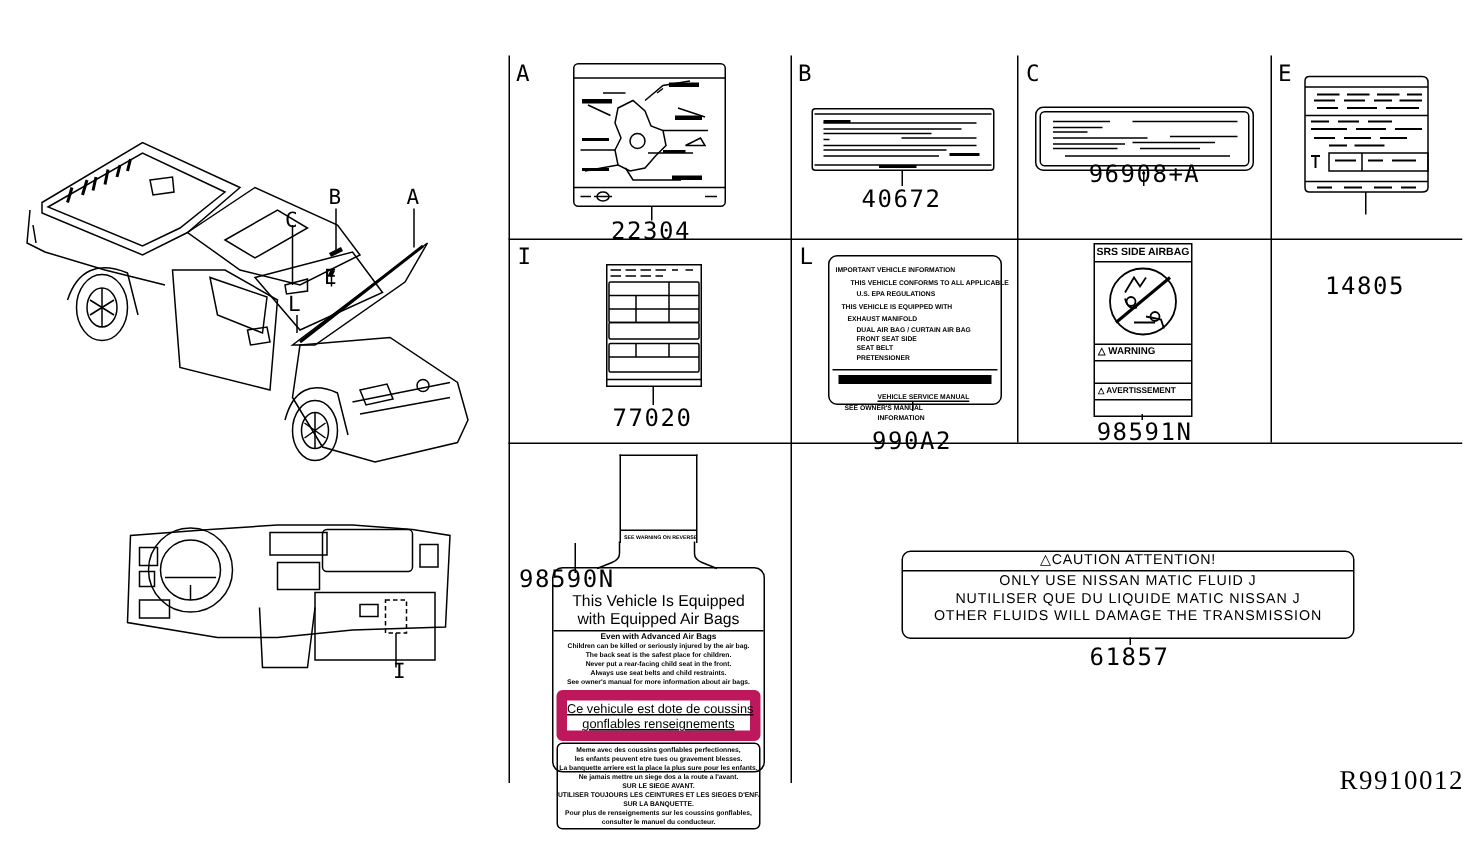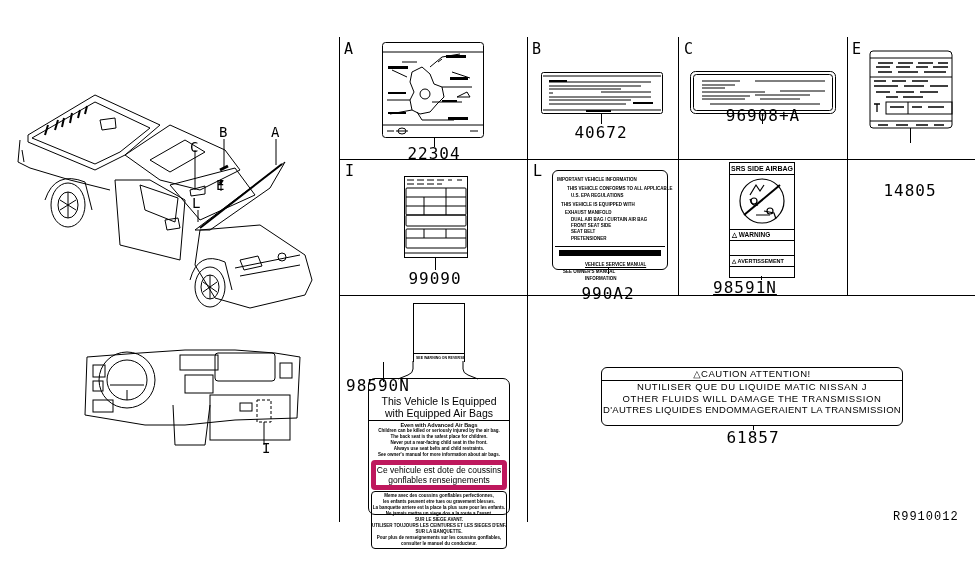--- a/index.html
+++ b/index.html
@@ -3,21 +3,21 @@
 <meta charset="utf-8">
 <style>
   html,body{margin:0;padding:0;background:#fff;}
   body{width:975px;height:566px;position:relative;overflow:hidden;font-family:"DejaVu Sans Mono","Liberation Mono",monospace;color:#000;}
   .abs{position:absolute;}
   .vline{position:absolute;width:1px;background:#000;}
   .hline{position:absolute;height:1px;background:#000;}
   .cell-letter{position:absolute;font-size:15px;font-family:"DejaVu Sans Mono",monospace;line-height:1;}
   .part-no{position:absolute;font-size:16px;letter-spacing:1px;line-height:1;font-family:"DejaVu Sans Mono",monospace;text-align:center;}
   .leader{position:absolute;width:1px;background:#000;}
-  .ref-code{position:absolute;font-size:12px;letter-spacing:1px;font-family:Liberation Mono, monospace;}
+  .ref-code{position:absolute;font-size:18px;letter-spacing:1px;font-family:Liberation Serif, serif;}
   svg{position:absolute;overflow:visible;}
   .c99053{position:absolute;left:601px;top:367px;width:300px;height:57px;border:1.5px solid #000;border-radius:6px;font-family:"Liberation Sans",sans-serif;font-size:9.5px;text-align:center;line-height:11.5px;}
   .c99053 .hdr{border-bottom:1px solid #000;height:12px;letter-spacing:0.5px;}
   .c99053 .ln{letter-spacing:0.6px;white-space:nowrap;}
   .l98590{position:absolute;font-family:"Liberation Sans",sans-serif;}
   .big-line{font-size:10.5px;line-height:12px;text-align:center;white-space:nowrap;}
   .tiny{font-size:4.5px;line-height:6px;text-align:center;font-weight:bold;white-space:nowrap;overflow:hidden;}
   .lbl-l-text{font-size:4.5px;line-height:6.2px;font-weight:bold;font-family:"Liberation Sans",sans-serif;white-space:nowrap;}
   .car-letter{position:absolute;font-size:14px;font-family:"DejaVu Sans Mono",monospace;line-height:1;}
 </style>
@@ -206,21 +206,21 @@
     <line x1="42" y1="12" x2="42" y2="39"></line>
     <rect x="2" y="39" width="60" height="11" rx="1"></rect>
     <rect x="2" y="53" width="60" height="19" rx="1"></rect>
     <line x1="2" y1="62" x2="62" y2="62"></line>
     <line x1="20" y1="53" x2="20" y2="62"></line>
     <line x1="42" y1="53" x2="42" y2="62"></line>
     <line x1="0" y1="77" x2="64" y2="77"></line>
   </g>
 </svg>
 <div class="leader" style="left:435px;top:258px;height:12px;"></div>
-<div class="part-no" style="left:399px;top:271px;width:72px;">99090</div>
+<div class="part-no" style="left:399px;top:271px;width:72px;">77020</div>
 
 <div class="cell-letter" style="left:533px;top:164px;">L</div>
 <div class="abs" style="left:552px;top:170px;width:114px;height:98px;border:1.5px solid #000;border-radius:6px;">
   <div class="lbl-l-text" style="margin:6px 0 0 4px;">IMPORTANT VEHICLE INFORMATION</div>
   <div class="lbl-l-text" style="margin:3px 0 0 14px;">THIS VEHICLE CONFORMS TO ALL APPLICABLE</div>
   <div class="lbl-l-text" style="margin:1px 0 0 18px;">U.S. EPA REGULATIONS</div>
   <div class="lbl-l-text" style="margin:2px 0 0 8px;">THIS VEHICLE IS EQUIPPED WITH</div>
   <div class="lbl-l-text" style="margin:2px 0 0 12px;">EXHAUST MANIFOLD</div>
   <div class="lbl-l-text" style="margin:1px 0 0 18px;">DUAL AIR BAG / CURTAIN AIR BAG</div>
   <div class="lbl-l-text" style="margin:0 0 0 18px;">FRONT SEAT SIDE</div>
@@ -250,21 +250,21 @@
     <span>△</span>
     <span>WARNING</span>
   </div>
   <div style="height:14px;border-bottom:1px solid #000;"></div>
   <div style="height:10px;line-height:10px;font-family:'Liberation Sans',sans-serif;font-size:5.5px;font-weight:bold;padding-left:2px;border-bottom:1px solid #000;white-space:nowrap;">
     <span>△</span>
     <span>AVERTISSEMENT</span>
   </div>
 </div>
 <div class="leader" style="left:761px;top:276px;height:4px;"></div>
-<div class="part-no" style="left:704px;top:280px;width:82px;text-decoration:underline;">98591N</div>
+<div class="part-no" style="left:722px;top:280px;width:82px;">98591N</div>
 
 <div class="part-no" style="left:346px;top:346px;width:70px;text-align:left;margin-top:32px;">98590N</div>
 <div class="leader" style="left:383px;top:362px;height:20px;"></div>
 
 <div class="abs" style="left:413px;top:303px;width:50px;height:58px;border:1px solid #000;border-bottom:none;">
   <div style="position:absolute;left:0;right:0;top:49px;border-top:1px solid #000;"></div>
   <div class="lbl-l-text" style="position:absolute;left:2px;top:51px;font-size:3.5px;">SEE WARNING ON REVERSE</div>
 </div>
 <svg style="left:398px;top:361px;" width="80" height="18" viewBox="0 0 80 18">
   <g fill="none" stroke="#000" stroke-width="1">
@@ -275,39 +275,39 @@
 <div class="l98590" style="left:368px;top:378px;width:140px;height:135px;border:1.5px solid #000;border-radius:7px;">
   <div class="big-line" style="margin-top:16px;">This Vehicle Is Equipped</div>
   <div class="big-line">with Equipped Air Bags</div>
   <div style="border-top:1px solid #000;margin:1px 0;"></div>
   <div class="tiny" style="font-size:5.5px;">Even with Advanced Air Bags</div>
   <div class="tiny">Children can be killed or seriously injured by the air bag.</div>
   <div class="tiny">The back seat is the safest place for children.</div>
   <div class="tiny">Never put a rear-facing child seat in the front.</div>
   <div class="tiny">Always use seat belts and child restraints.</div>
   <div class="tiny">See owner's manual for more information about air bags.</div>
-  <div style="border:5px solid #be185d;border-radius:4px;margin:2px 2px 0 2px;">
+  <div style="border:7px solid #be185d;border-radius:4px;margin:2px 2px 0 2px;text-decoration:underline;">
     <div class="big-line" style="font-size:8.5px;line-height:10px;">Ce vehicule est dote de coussins</div>
     <div class="big-line" style="font-size:8.5px;line-height:10px;">gonflables renseignements</div>
   </div>
   <div style="border:1px solid #000;border-radius:4px;margin:1px 2px 0 2px;padding:1px 0;">
     <div class="tiny">Meme avec des coussins gonflables perfectionnes,</div>
     <div class="tiny">les enfants peuvent etre tues ou gravement blesses.</div>
     <div class="tiny">La banquette arriere est la place la plus sure pour les enfants.</div>
     <div class="tiny">Ne jamais mettre un siege dos a la route a l'avant.</div>
     <div class="tiny">SUR LE SIEGE AVANT.</div>
     <div class="tiny">UTILISER TOUJOURS LES CEINTURES ET LES SIEGES D'ENFANT</div>
     <div class="tiny">SUR LA BANQUETTE.</div>
     <div class="tiny">Pour plus de renseignements sur les coussins gonflables,</div>
     <div class="tiny">consulter le manuel du conducteur.</div>
   </div>
 </div>
 
 <div class="c99053">
   <div class="hdr">△CAUTION ATTENTION!</div>
+  <div class="ln" style="margin-top:1px;">ONLY USE NISSAN MATIC FLUID J</div>
   <div class="ln">NUTILISER QUE DU LIQUIDE MATIC NISSAN J</div>
   <div class="ln">OTHER FLUIDS WILL DAMAGE THE TRANSMISSION</div>
-  <div class="ln" style="letter-spacing:0.3px;">D'AUTRES LIQUIDES ENDOMMAGERAIENT LA TRANSMISSION</div>
 </div>
 <div class="leader" style="left:753px;top:425px;height:5px;"></div>
 <div class="part-no" style="left:717px;top:430px;width:72px;">61857</div>
 
 <div class="ref-code" style="left:893px;top:510px;">R9910012</div>
 
 </body></html>

